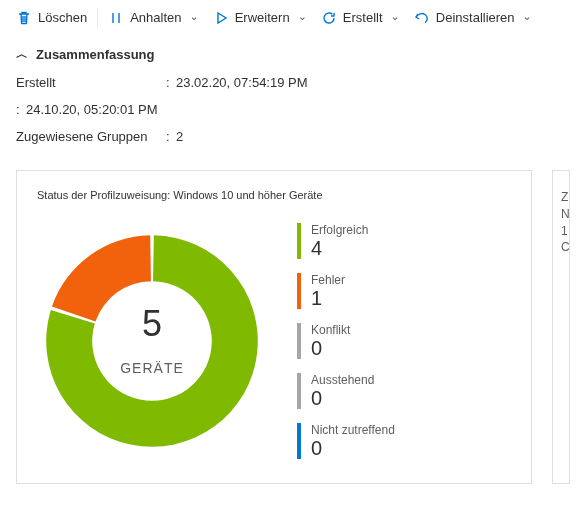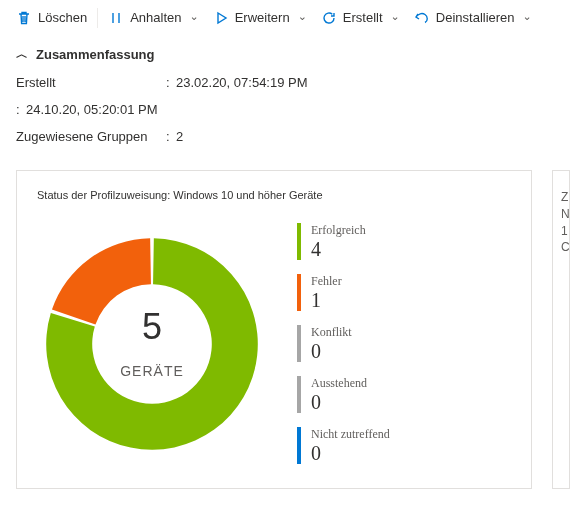--- a/index.html
+++ b/index.html
@@ -78,21 +78,21 @@
   .donut-center {
     position: absolute; inset: 0;
     display: flex; flex-direction: column;
     align-items: center; justify-content: center;
   }
   .donut-num { font-size: 36px; font-weight: 400; color: #323130; line-height: 1; }
   .donut-lbl { font-size: 14px; letter-spacing: 1px; color: #605e5c; margin-top: 18px; }
   .legend { display: flex; flex-direction: column; gap: 14px; }
   .leg-item { display: flex; gap: 10px; }
   .leg-bar { width: 4px; align-self: stretch; border-radius: 0; }
-  .leg-txt { display: flex; flex-direction: column; font-family: Liberation Serif, serif; }
+  .leg-txt { display: flex; flex-direction: column; }
   .leg-label { font-size: 12px; color: #605e5c; }
   .leg-val { font-size: 20px; color: #323130; line-height: 1.1; }
   .side-lines { font-size: 12px; color: #605e5c; line-height: 1.4; }
 </style>
 </head>
 <body>
 
 <div class="toolbar">
   <div class="tb-btn">
     <span class="tb-icon">

